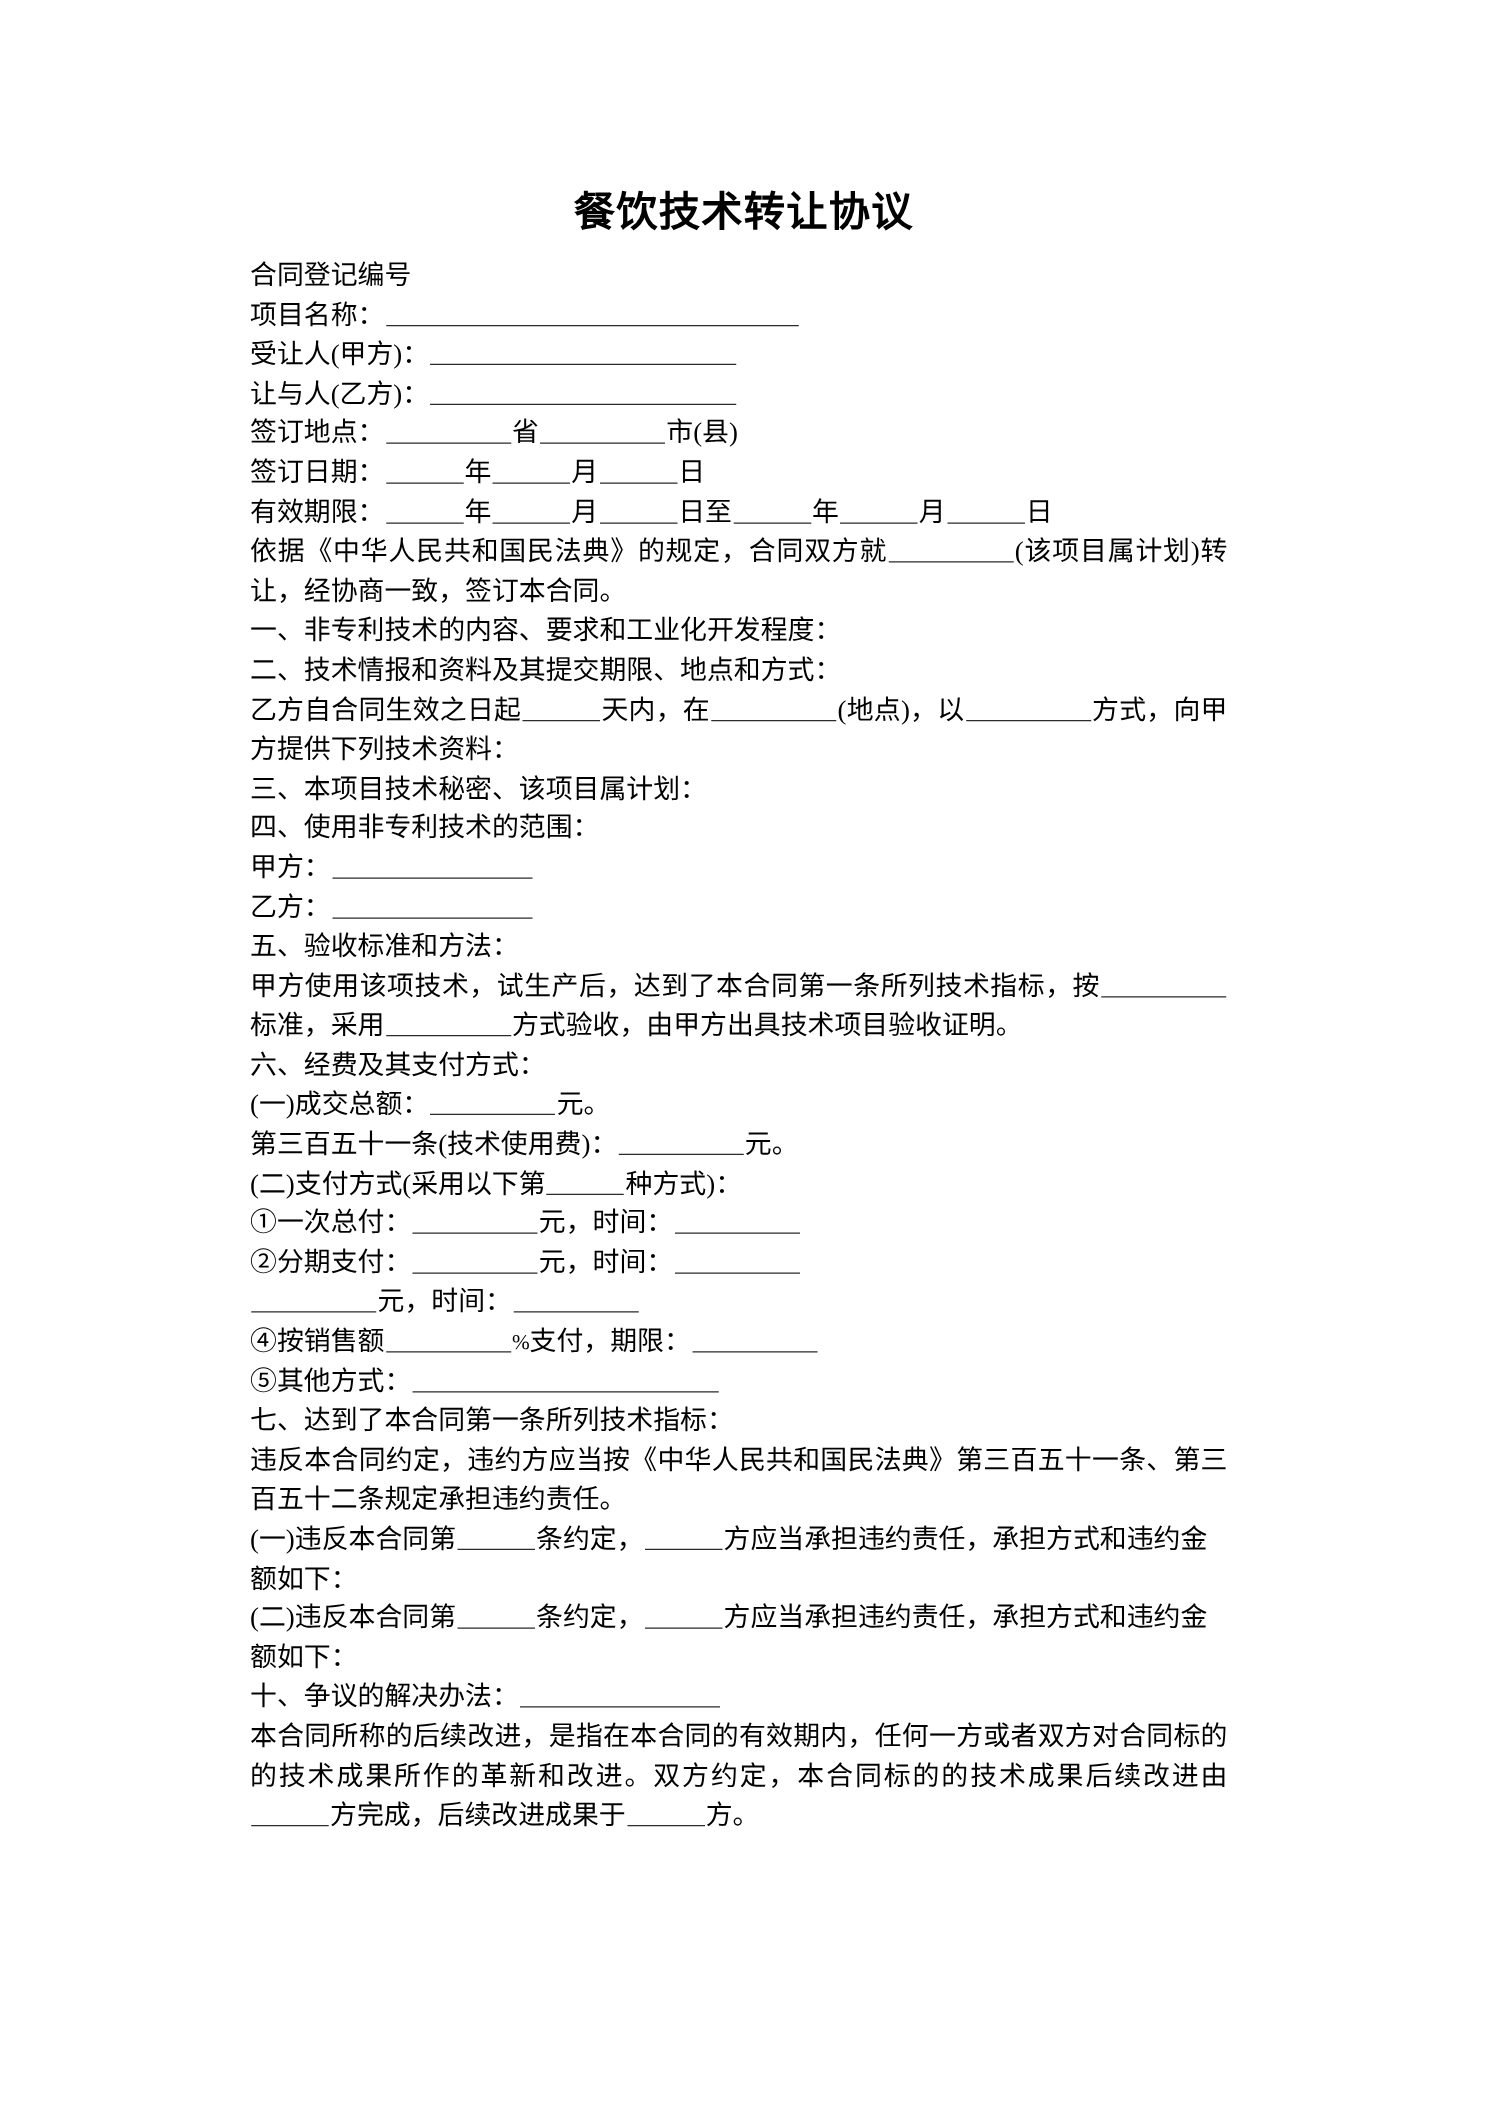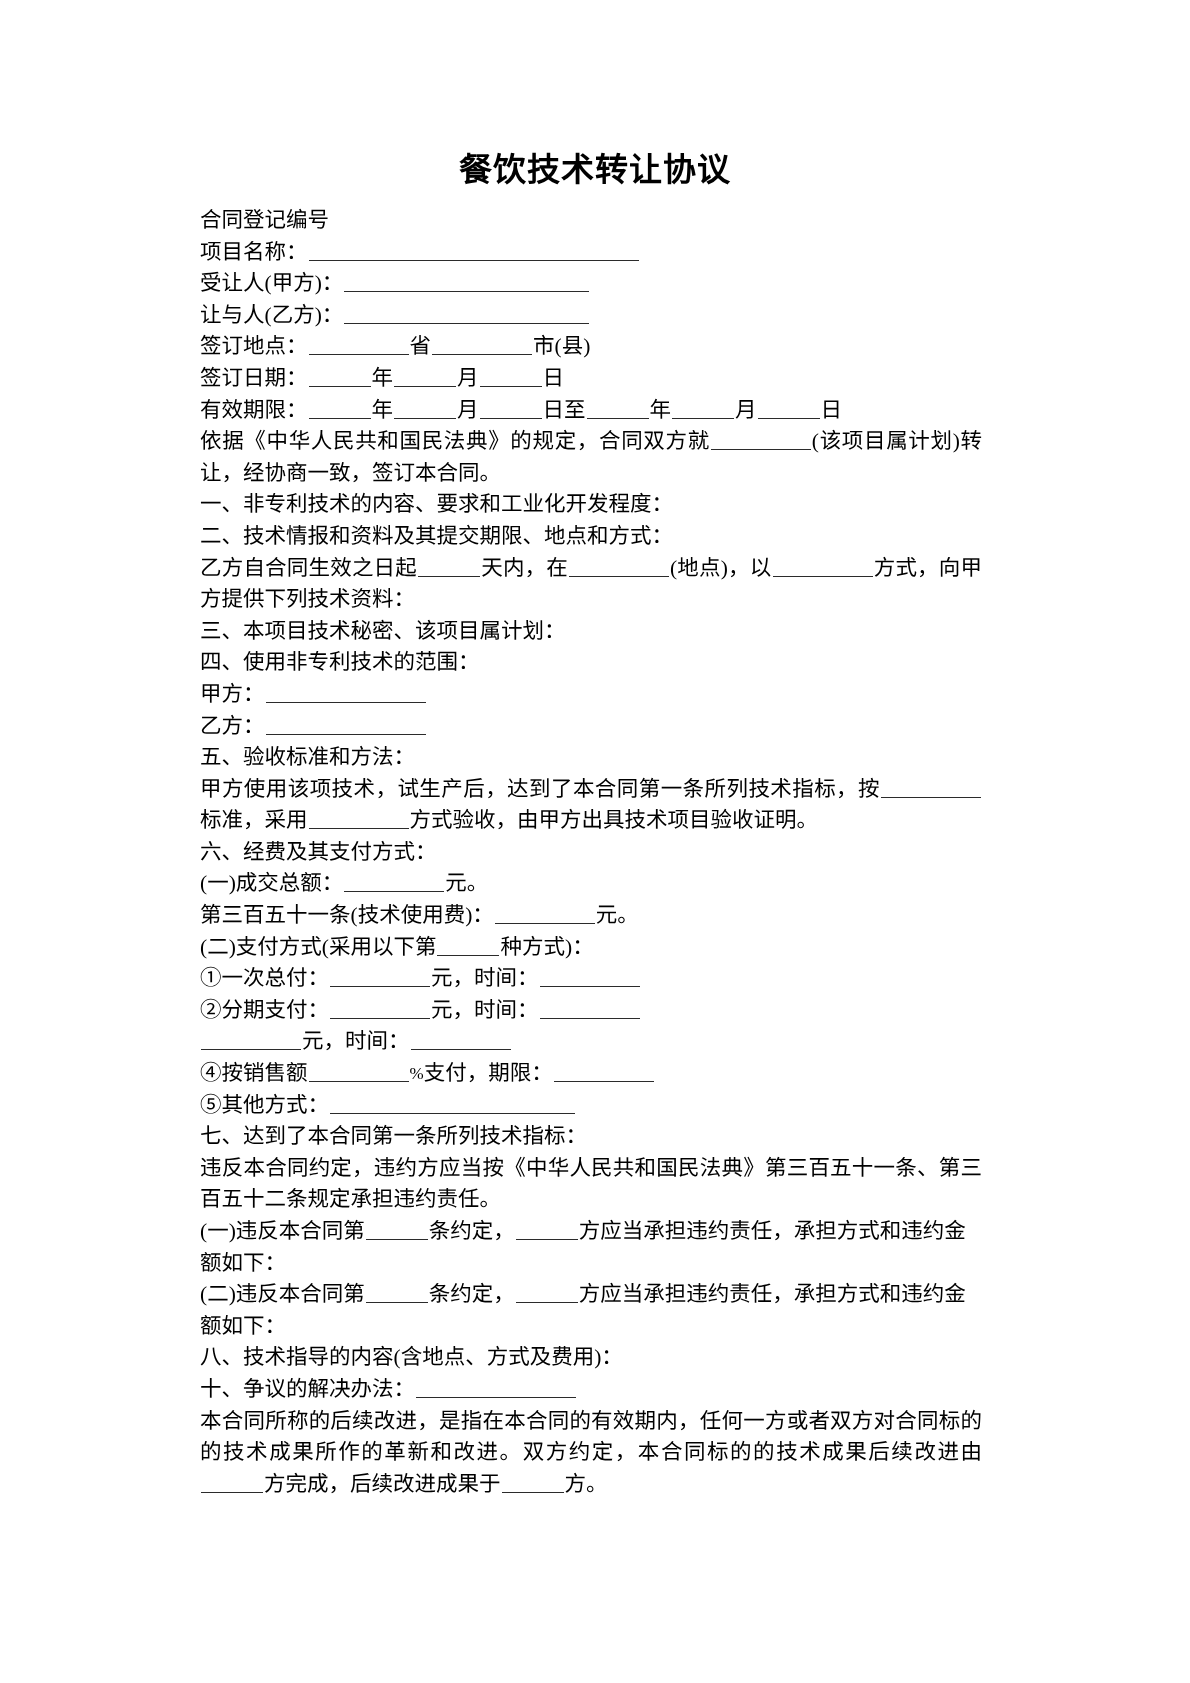--- a/index.html
+++ b/index.html
@@ -100,18 +100,17 @@
       <p class="line nowrap"><span>(二)支付方式(采用以下第</span><span class="blank b-sm"></span><span>种方式)：</span></p>
       <p class="line nowrap"><span>①一次总付：</span><span class="blank b-md"></span><span>元，时间：</span><span class="blank b-md"></span></p>
       <p class="line nowrap"><span>②分期支付：</span><span class="blank b-md"></span><span>元，时间：</span><span class="blank b-md"></span></p>
       <p class="line nowrap"><span class="blank b-md"></span><span>元，时间：</span><span class="blank b-md"></span></p>
       <p class="line nowrap"><span>④按销售额</span><span class="blank b-md"></span><span class="pct">%</span><span>支付，期限：</span><span class="blank b-md"></span></p>
       <p class="line nowrap"><span>⑤其他方式：</span><span class="blank b-xl"></span></p>
       <p class="line nowrap"><span>七、达到了本合同第一条所列技术指标：</span></p>
       <p class="line"><span>违反本合同约定，违约方应当按《中华人民共和国民法典》第三百五十一条、第三百五十二条规定承担违约责任。</span></p>
       <p class="line nowrap"><span>(一)违反本合同第</span><span class="blank b-sm"></span><span>条约定，</span><span class="blank b-sm"></span><span>方应当承担违约责任，承担方式和违约金额如下：</span></p>
       <p class="line nowrap"><span>(二)违反本合同第</span><span class="blank b-sm"></span><span>条约定，</span><span class="blank b-sm"></span><span>方应当承担违约责任，承担方式和违约金额如下：</span></p>
-      <p class="line nowrap"><span>八、技术指导的内容(含地点、方式及费用)：</span></p>
       <p class="line nowrap"><span>十、争议的解决办法：</span><span class="blank b-lg"></span></p>
       <p class="line"><span>本合同所称的后续改进，是指在本合同的有效期内，任何一方或者双方对合同标的的技术成果所作的革新和改进。双方约定，本合同标的的技术成果后续改进由</span><span class="blank b-sm"></span><span>方完成，后续改进成果于</span><span class="blank b-sm"></span><span>方。</span></p>
     </div>
 
 </div>
 
 </body></html>

